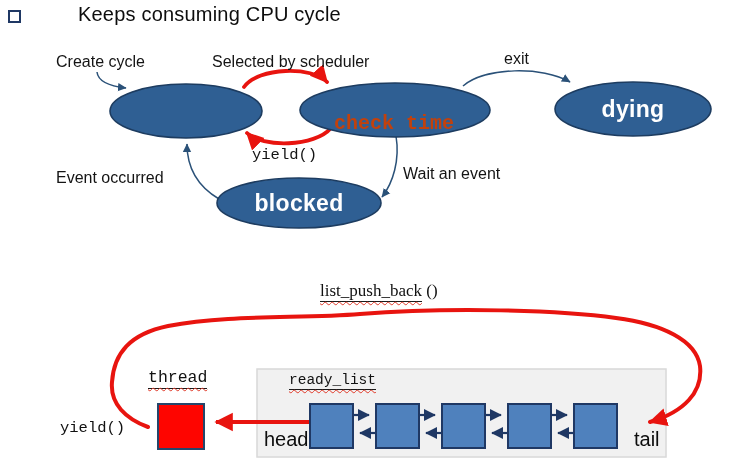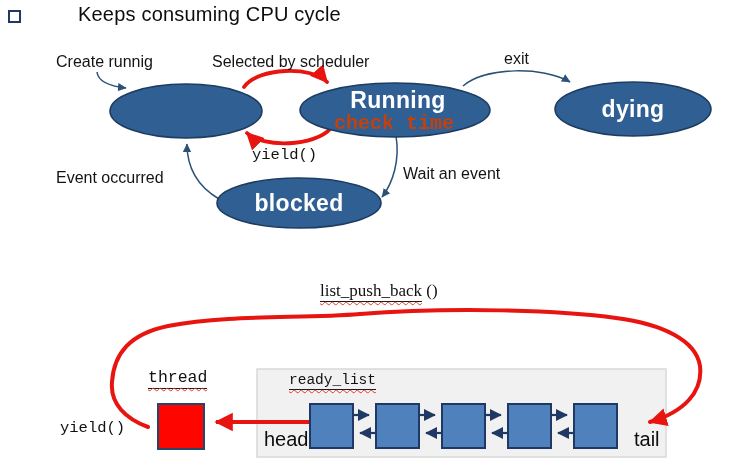--- a/index.html
+++ b/index.html
@@ -91,28 +91,27 @@
       <path d="M 485,415 L 501,415" marker-end="url(#mNavyThick)"></path>
       <path d="M 508,433 L 492,433" marker-end="url(#mNavyThick)"></path>
       <path d="M 551,415 L 567,415" marker-end="url(#mNavyThick)"></path>
       <path d="M 574,433 L 558,433" marker-end="url(#mNavyThick)"></path>
     </g>
   </svg>
 
   <span class="bullet"></span>
   <div class="lbl title">Keeps consuming CPU cycle</div>
 
-  <div class="lbl small-lbl" style="left:56px;top:53px;">Create runnig</div>
+  <div class="lbl small-lbl" style="left:56px;top:53px;">Create cycle</div>
   <div class="lbl small-lbl" style="left:212px;top:53px;">Selected by scheduler</div>
   <div class="lbl exit-lbl" style="left:504px;top:50px;">exit</div>
   <div class="lbl mono mono-lbl" style="left:252px;top:147px;">yield()</div>
   <div class="lbl small-lbl" style="left:56px;top:169px;">Event occurred</div>
   <div class="lbl small-lbl" style="left:403px;top:165px;">Wait an event</div>
 
-  <div class="state-label" style="left:398px;top:100px;">Running</div>
   <div class="sub-red" style="left:394px;top:123px;">check time</div>
   <div class="state-label" style="left:633px;top:109px;text-align:right;">dying</div>
   <div class="state-label" style="left:299px;top:203px;">blocked</div>
 
   <div class="lbl mono" style="left:320px;top:281px;font-size:17px;font-family:Liberation Serif, serif;"><span class="u-wavy">list_push_back</span>&nbsp;<span>()</span></div>
 
   <div class="lbl mono" style="left:148px;top:369px;font-size:16.5px;"><span class="u-wavy">thread</span></div>
 
   <div class="lbl mono" style="left:60px;top:420px;font-size:15.5px;">yield()</div>
 

